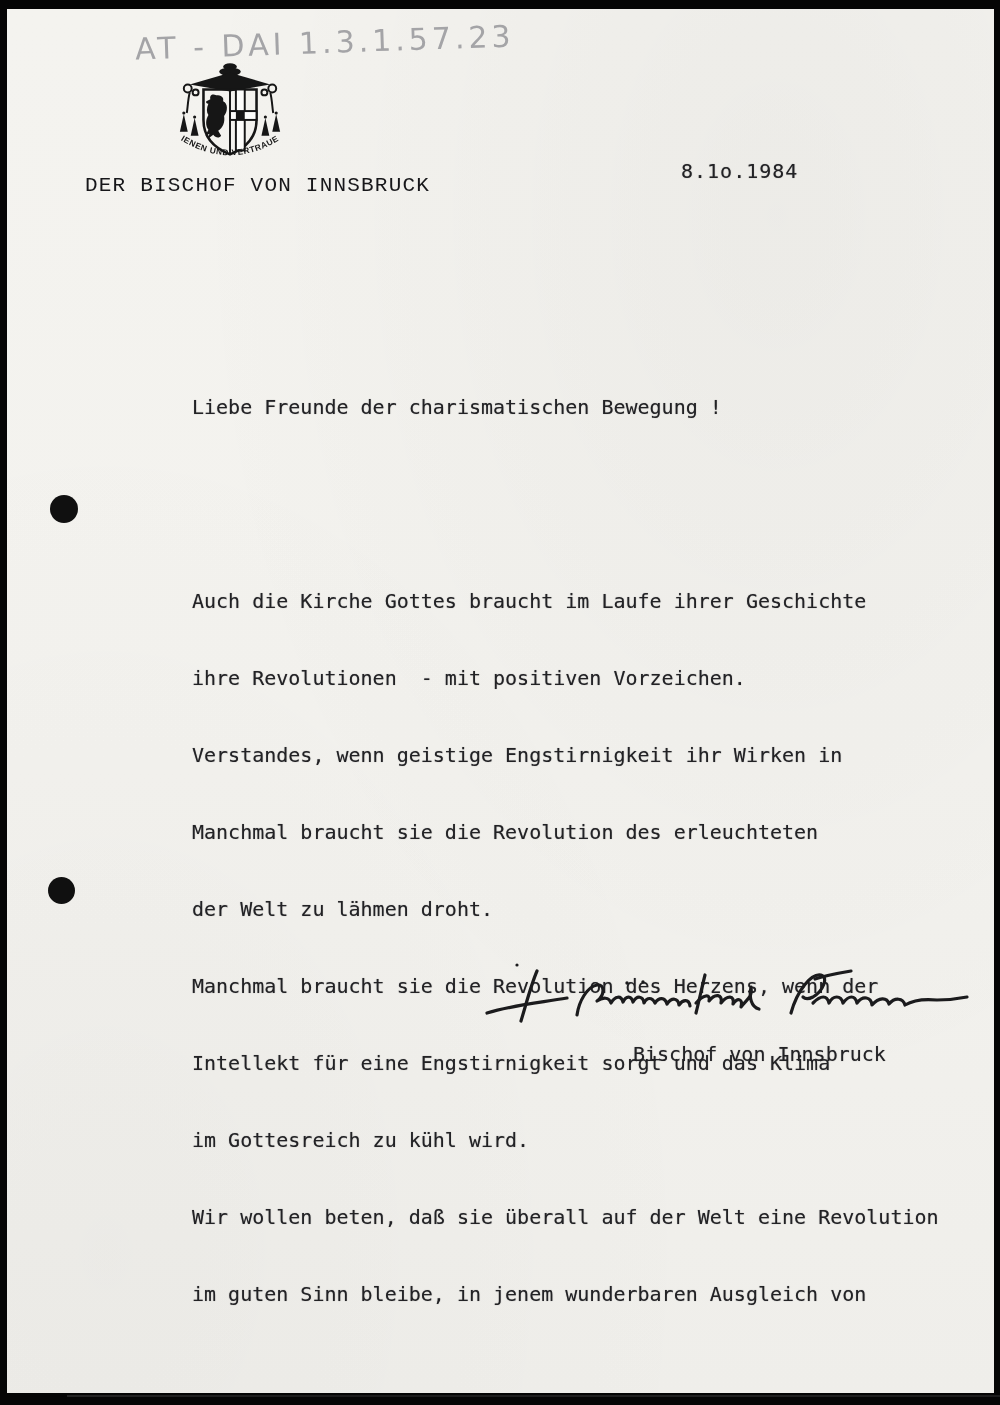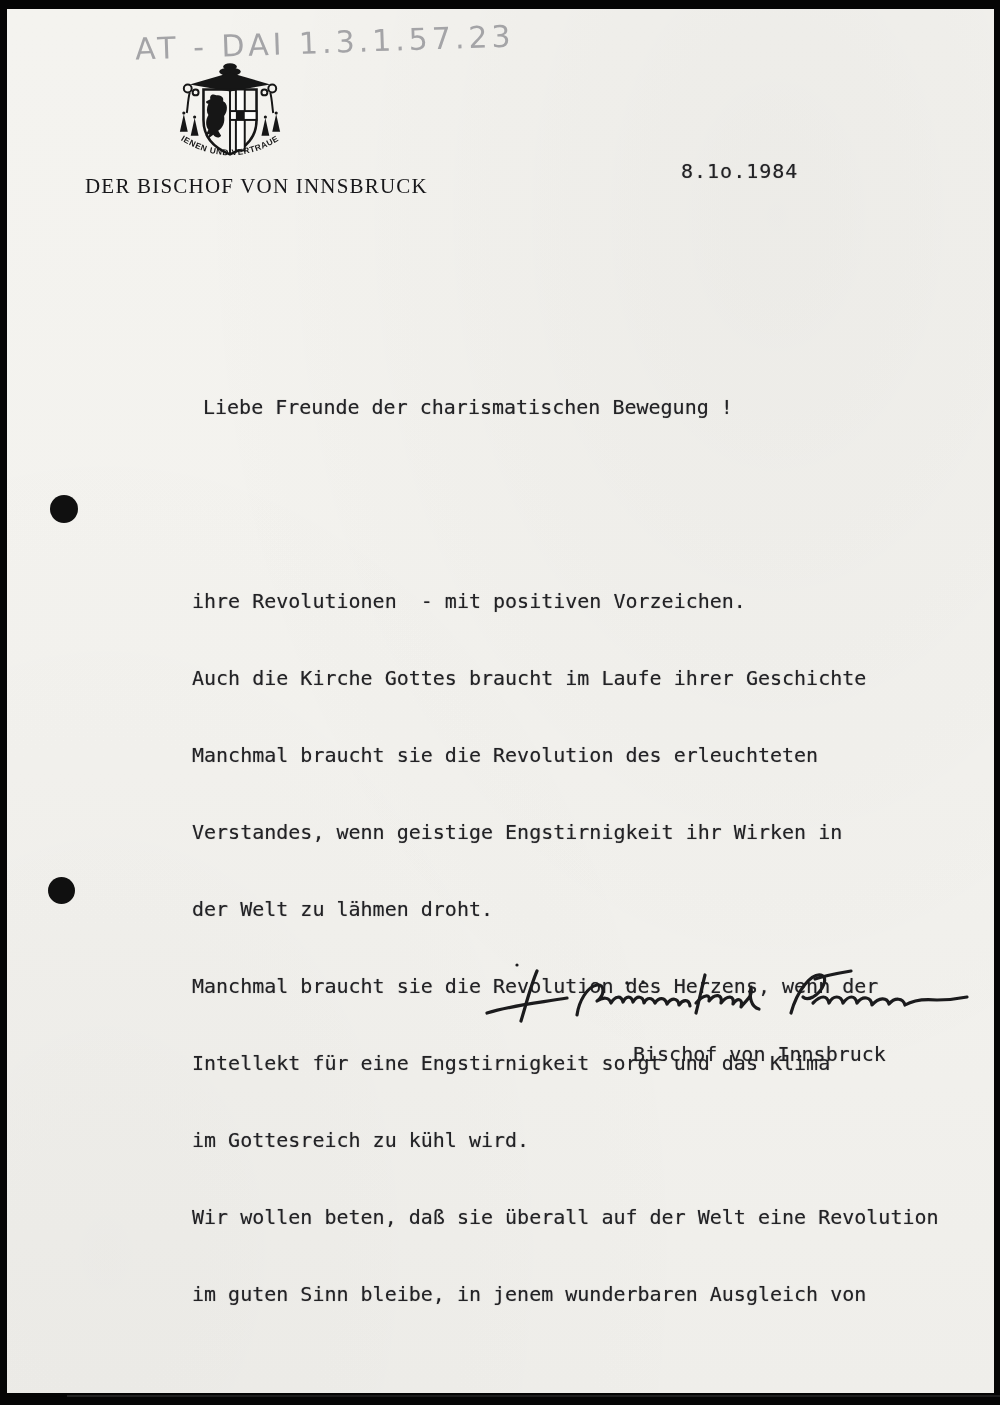--- a/index.html
+++ b/index.html
@@ -18,31 +18,31 @@
   }
   .pencil {
     position:absolute; left:128px; top:16px;
     font-family:"DejaVu Sans", sans-serif;
     font-size:30px; color:#97979b; letter-spacing:4px;
     transform:rotate(-2deg); opacity:.85;
   }
   .arms { position:absolute; left:168px; top:50px; }
   .sender {
     position:absolute; left:78px; top:165px;
-    font-family:Liberation Serif, serif;
+    font-family:Liberation Mono, monospace;
     font-size:21px; letter-spacing:1.2px; color:#17171a;
     white-space:pre;
     text-align:right;
   }
   .typed {
     color:#222225; font-size:20px; white-space:pre;
     text-shadow:0 0 1px rgba(30,30,35,.45);
   }
   .date { position:absolute; left:674px; top:150px; letter-spacing:1px; }
-  .salutation { position:absolute; left:196px; top:386px; }
+  .salutation { position:absolute; left:185px; top:386px; }
   .body-block { position:absolute; left:185px; top:530px; }
   .body-block .line { line-height:29px; height:29px; }
   .sig-svg { position:absolute; left:468px; top:948px; }
   .sig-title { position:absolute; left:626px; top:1033px;text-align:right; }
   .hole { position:absolute; background:#101010; border-radius:50%; }
   .hole.top { left:43px; top:486px; width:28px; height:28px; }
   .hole.bottom { left:41px; top:868px; width:27px; height:27px; }
   .scanline {
     position:absolute; left:60px; top:1386px; width:933px; height:2px;
     background:linear-gradient(90deg, rgba(60,60,60,.55), rgba(90,90,90,.25) 30%, rgba(60,60,60,.5) 70%, rgba(120,120,120,.2));
@@ -107,24 +107,24 @@
         </text>
       </g>
     </svg>
 
     <div class="sender">DER BISCHOF VON INNSBRUCK</div>
     <div class="typed date">8.1o.1984</div>
 
     <div class="typed salutation">Liebe Freunde der charismatischen Bewegung !</div>
 
     <div class="typed body-block">
+      <div class="line">Auch die Kirche Gottes braucht im Laufe ihrer Geschichte</div>
       <div class="line">ihre Revolutionen  - mit positiven Vorzeichen.</div>
-      <div class="line">Auch die Kirche Gottes braucht im Laufe ihrer Geschichte</div>
+      <div class="line">Verstandes, wenn geistige Engstirnigkeit ihr Wirken in</div>
       <div class="line">Manchmal braucht sie die Revolution des erleuchteten</div>
-      <div class="line">Verstandes, wenn geistige Engstirnigkeit ihr Wirken in</div>
       <div class="line">der Welt zu lähmen droht.</div>
       <div class="line">Manchmal braucht sie die Revolution des Herzens, wenn der</div>
       <div class="line">Intellekt für eine Engstirnigkeit sorgt und das Klima</div>
       <div class="line">im Gottesreich zu kühl wird.</div>
       <div class="line">Wir wollen beten, daß sie überall auf der Welt eine Revolution</div>
       <div class="line">im guten Sinn bleibe, in jenem wunderbaren Ausgleich von</div>
       
       
     </div>
 

